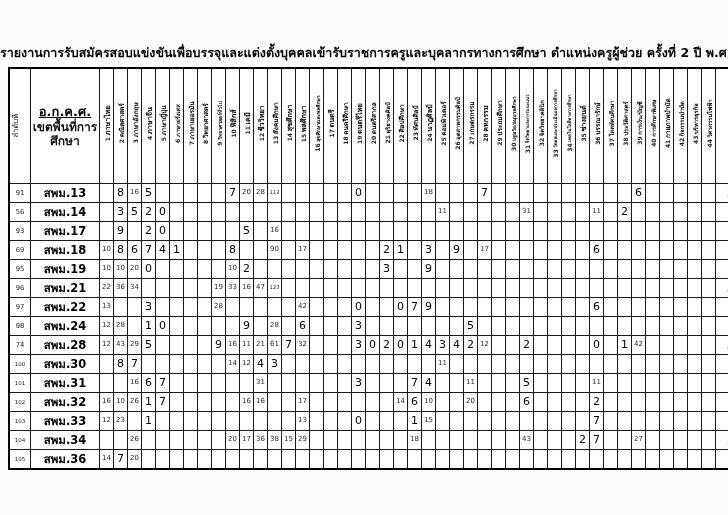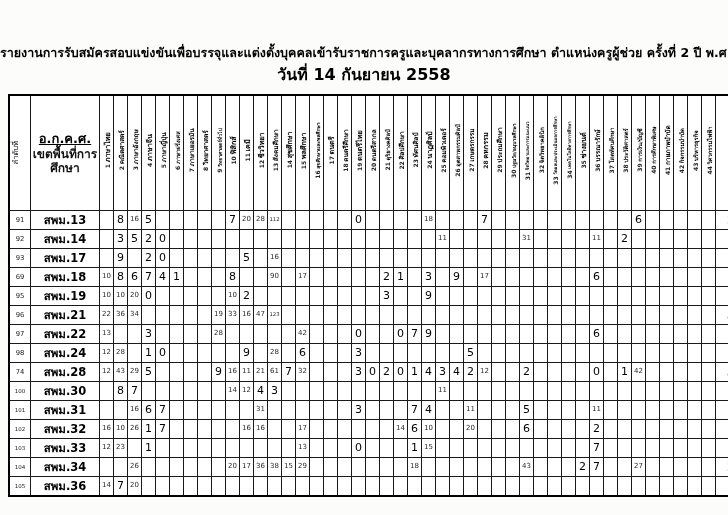--- a/index.html
+++ b/index.html
@@ -47,21 +47,20 @@
   td.val.d1{font-size:11px;}
   td.val.d2{font-size:7px;color:#2a2a2a;}
   td.val.d3{font-size:5.3px;color:#2a2a2a;}
   td.total-c{font-weight:bold;font-size:11.5px;text-align:right;padding-right:2px;}
 </style>
 </head>
 <body>
 
 <div class="page">
   <div class="title">รายงานการรับสมัครสอบแข่งขันเพื่อบรรจุและแต่งตั้งบุคคลเข้ารับราชการครูและบุคลากรทางการศึกษา ตำแหน่งครูผู้ช่วย ครั้งที่ 2 ปี พ.ศ.2558</div>
-  <div class="subtitle">วันที่ 14 กันยายน 2558</div>
   <table class="rpt">
     <thead>
         <tr>
           <th class="no-h">
             <div class="corner-no">ลำดับที่</div>
           </th>
           <th class="area-h">
             <div class="area-main">อ.ก.ค.ศ.</div>
             <div class="area-sub">เขตพื้นที่การศึกษา</div>
           </th>
@@ -156,21 +155,21 @@
           <td class="val"></td>
           <td class="val d1">6</td>
           <td class="val"></td>
           <td class="val"></td>
           <td class="val"></td>
           <td class="val"></td>
           <td class="val"></td>
           <td class="total-c">227</td>
         </tr>
         <tr>
-          <td class="no-c">92</td>
+          <td class="no-c">56</td>
           <td class="name-c">สพม.14</td>
           <td class="val"></td>
           <td class="val d1">3</td>
           <td class="val d1">5</td>
           <td class="val d1">2</td>
           <td class="val d1">0</td>
           <td class="val"></td>
           <td class="val"></td>
           <td class="val"></td>
           <td class="val"></td>

